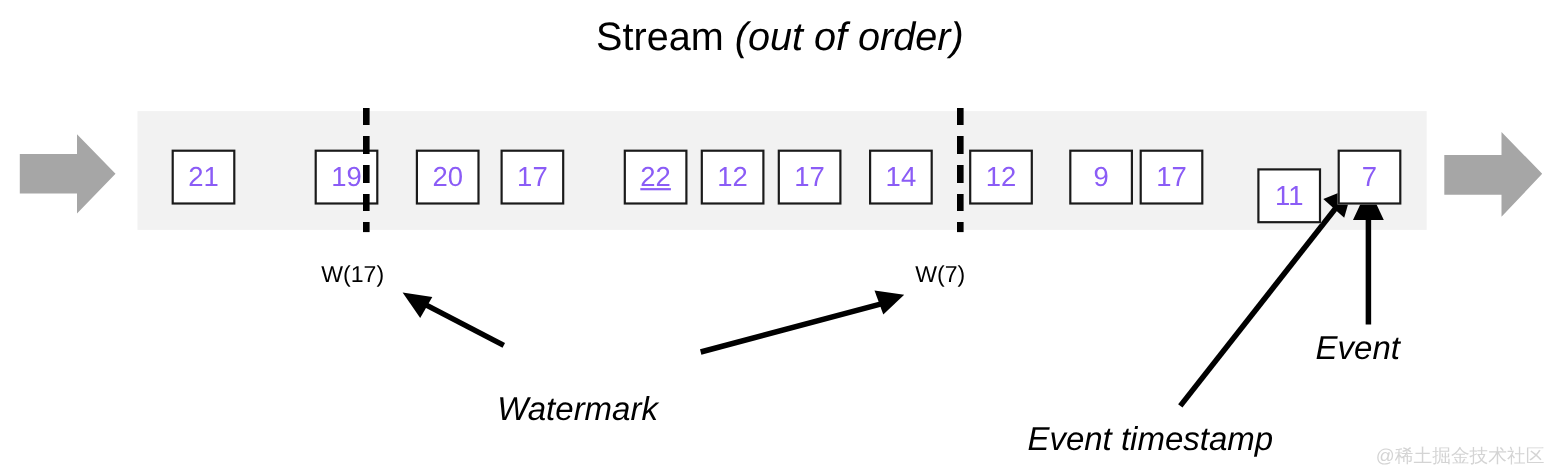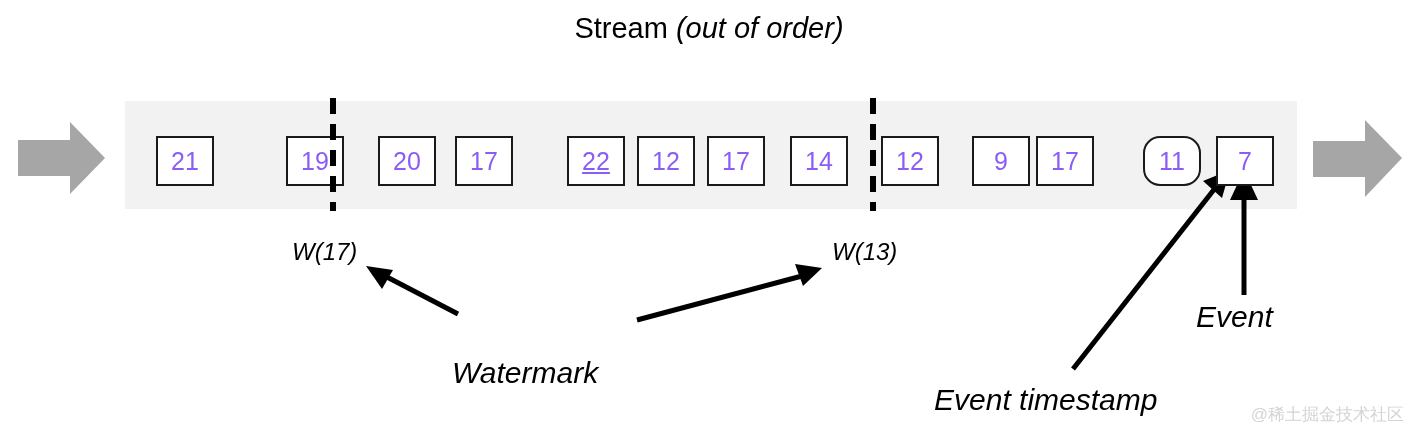--- a/index.html
+++ b/index.html
@@ -17,21 +17,21 @@
     height: 432px;
     background: #ffffff;
     overflow: hidden;
   }
   .title {
     position: absolute;
     left: 0;
     top: 12px;
     width: 1418px;
     text-align: center;
-    font-size: 29px;
+    font-size: 36px;
     color: #000000;
     white-space: nowrap;
   }
   .title .t-main { font-style: normal; }
   .title .t-sub  { font-style: italic; }
 
   .stream-band {
     position: absolute;
     left: 125px;
     top: 101px;
@@ -63,22 +63,21 @@
     background:
       repeating-linear-gradient(
         to bottom,
         #000000 0px, #000000 16px,
         rgba(0,0,0,0) 16px, rgba(0,0,0,0) 26px
       );
   }
 
   .wlabel {
     position: absolute;
-    font-size: 24px;
-    font-style: italic;
+    font-size: 21px;
     color: #000000;
     white-space: nowrap;
   }
 
   .caption {
     position: absolute;
     font-style: italic;
     color: #000000;
     white-space: nowrap;
   }
@@ -167,33 +166,33 @@
       </div>
     <div class="event-box" style="left:881px; top:136px;">
         <span>12</span>
       </div>
     <div class="event-box" style="left:972px; top:136px;">
         <span>9</span>
       </div>
     <div class="event-box" style="left:1036px; top:136px;">
         <span>17</span>
       </div>
-    <div class="event-box" style="left:1143px; top:136px;border-radius:17px;">
+    <div class="event-box" style="left:1143px; top:153px;">
         <span>11</span>
       </div>
     <div class="event-box" style="left:1216px; top:136px;">
         <span>7</span>
       </div>
   </div>
 
   <div class="dash-line" style="left:330px;"></div>
   <div class="dash-line" style="left:870px;"></div>
 
   <div class="wlabel" style="left:292px; top:238px;">W(17)</div>
-  <div class="wlabel" style="left:832px; top:238px;">W(13)</div>
+  <div class="wlabel" style="left:832px; top:238px;">W(7)</div>
 
   <div class="caption big" style="left:452px; top:324px;margin-top:32px;">Watermark</div>
   <div class="caption big" style="left:934px; top:383px;">Event timestamp</div>
   <div class="caption big" style="left:1196px; top:300px;">Event</div>
 
   <div class="jj-watermark">@稀土掘金技术社区</div>
 
 </div>
 
 </body></html>

